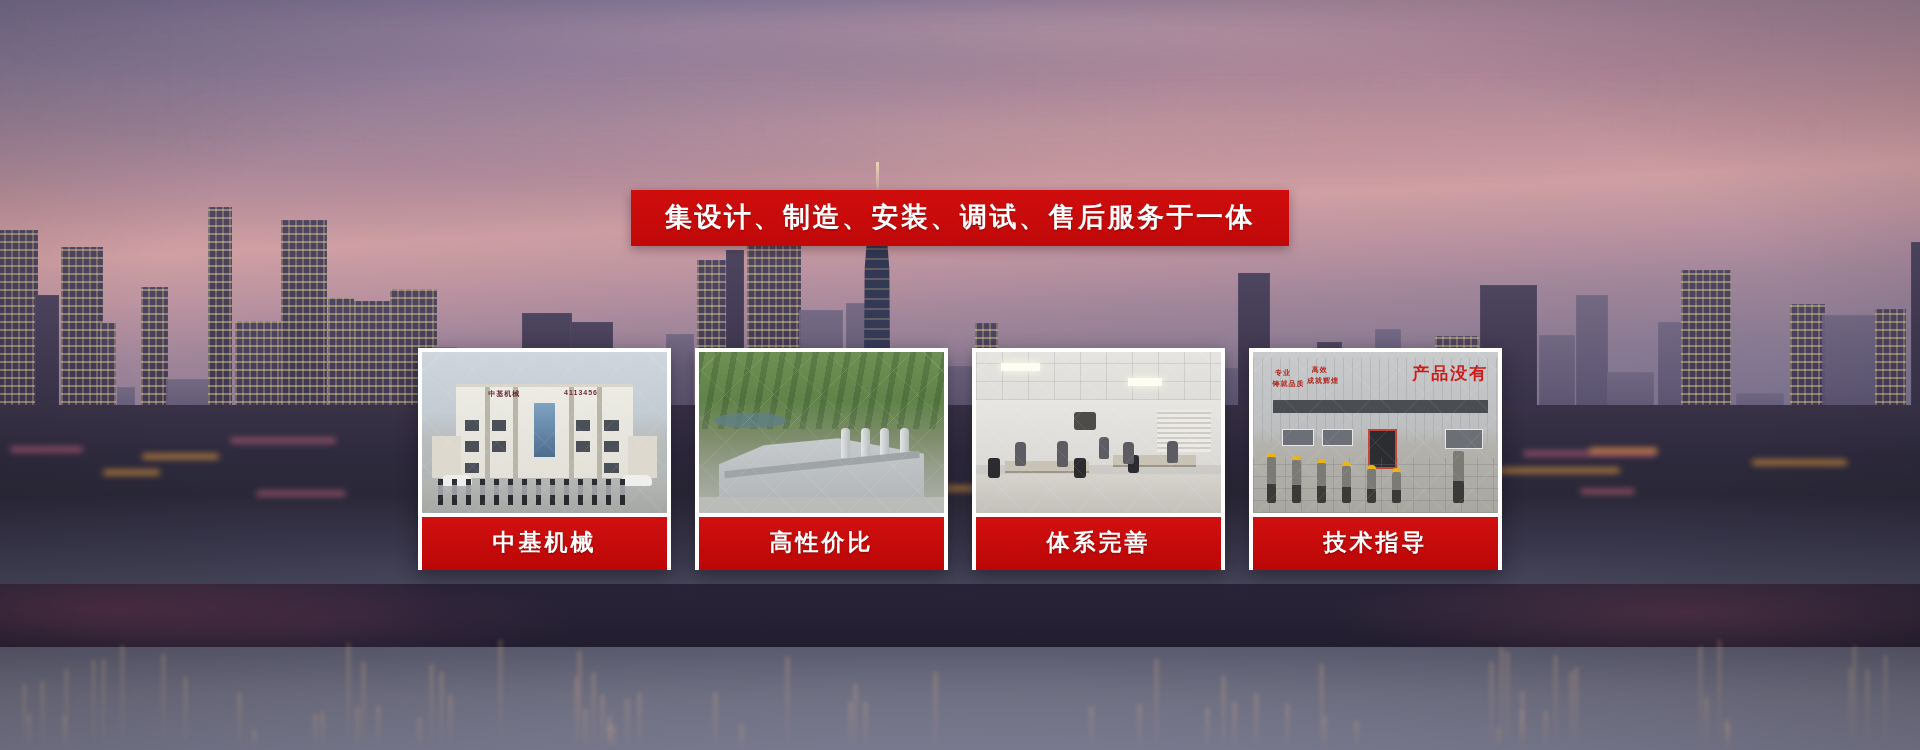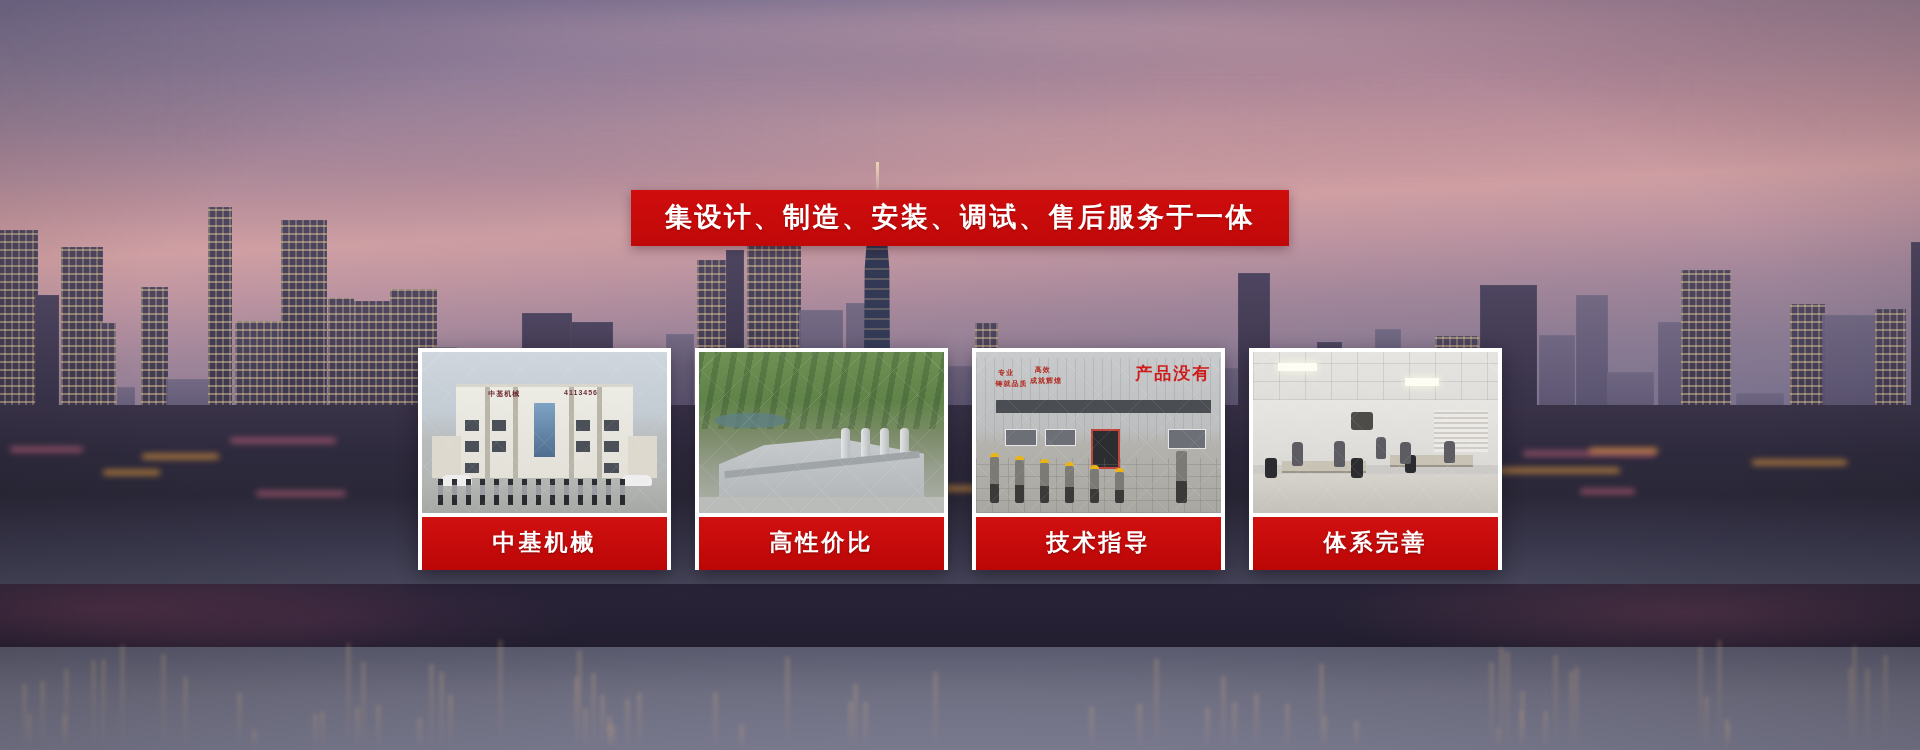--- a/index.html
+++ b/index.html
@@ -517,20 +517,43 @@
           <div class="silo" style="left:66%"></div>
           <div class="silo" style="left:74%"></div>
           <div class="silo" style="left:82%"></div>
           <div class="duct"></div>
           <div class="road"></div>
         </div>
         <div class="card-label">高性价比</div>
       </div>
 
       <div class="card">
+        <div class="card-photo p3">
+          <div class="ceiling"></div>
+          <div class="panel" style="left:10%;top:7%;width:16%;height:5%"></div>
+          <div class="panel" style="left:62%;top:16%;width:14%;height:5%"></div>
+          <div class="wall"></div>
+          <div class="emblem"></div>
+          <div class="blinds"></div>
+          <div class="floor"></div>
+          <div class="desk" style="left:12%;top:68%;width:34%;height:6%"></div>
+          <div class="desk" style="left:56%;top:64%;width:34%;height:6%"></div>
+          <div class="chair" style="left:5%;top:66%;width:12px;height:20px"></div>
+          <div class="chair" style="left:40%;top:66%;width:12px;height:20px"></div>
+          <div class="chair" style="left:62%;top:64%;width:11px;height:18px"></div>
+          <div class="worker" style="left:16%;top:56%;width:11px;height:24px"></div>
+          <div class="worker" style="left:33%;top:55%;width:11px;height:26px"></div>
+          <div class="worker" style="left:50%;top:53%;width:10px;height:22px"></div>
+          <div class="worker" style="left:60%;top:56%;width:11px;height:22px"></div>
+          <div class="worker" style="left:78%;top:55%;width:11px;height:22px"></div>
+        </div>
+        <div class="card-label">体系完善</div>
+      </div>
+
+      <div class="card">
         <div class="card-photo p4">
           <div class="shed"></div>
           <div class="bigtxt">产品没有</div>
           <div class="smtxt" style="left:9%;top:10%">专业</div>
           <div class="smtxt" style="left:8%;top:17%">铸就品质</div>
           <div class="smtxt" style="left:24%;top:8%">高效</div>
           <div class="smtxt" style="left:22%;top:15%">成就辉煌</div>
           <div class="stripwin"></div>
           <div class="door"></div>
           <div class="win" style="left:12%;top:48%;width:12%;height:9%"></div>
@@ -549,38 +572,15 @@
               <div class="wkr" style="left: 114px; height: 34px;"></div>
               <div class="hat" style="left: 114px; bottom: calc(6% + 34px);"></div>
               <div class="wkr" style="left: 139px; height: 31px;"></div>
               <div class="hat" style="left: 139px; bottom: calc(6% + 31px);"></div>
               <div class="wkr" style="left: 200px; height: 52px; width: 11px;"></div>
             </div>
         </div>
         <div class="card-label">技术指导</div>
       </div>
 
-      <div class="card">
-        <div class="card-photo p3">
-          <div class="ceiling"></div>
-          <div class="panel" style="left:10%;top:7%;width:16%;height:5%"></div>
-          <div class="panel" style="left:62%;top:16%;width:14%;height:5%"></div>
-          <div class="wall"></div>
-          <div class="emblem"></div>
-          <div class="blinds"></div>
-          <div class="floor"></div>
-          <div class="desk" style="left:12%;top:68%;width:34%;height:6%"></div>
-          <div class="desk" style="left:56%;top:64%;width:34%;height:6%"></div>
-          <div class="chair" style="left:5%;top:66%;width:12px;height:20px"></div>
-          <div class="chair" style="left:40%;top:66%;width:12px;height:20px"></div>
-          <div class="chair" style="left:62%;top:64%;width:11px;height:18px"></div>
-          <div class="worker" style="left:16%;top:56%;width:11px;height:24px"></div>
-          <div class="worker" style="left:33%;top:55%;width:11px;height:26px"></div>
-          <div class="worker" style="left:50%;top:53%;width:10px;height:22px"></div>
-          <div class="worker" style="left:60%;top:56%;width:11px;height:22px"></div>
-          <div class="worker" style="left:78%;top:55%;width:11px;height:22px"></div>
-        </div>
-        <div class="card-label">体系完善</div>
-      </div>
-
     </div>
   </div>
 </div>
 
 </body></html>

